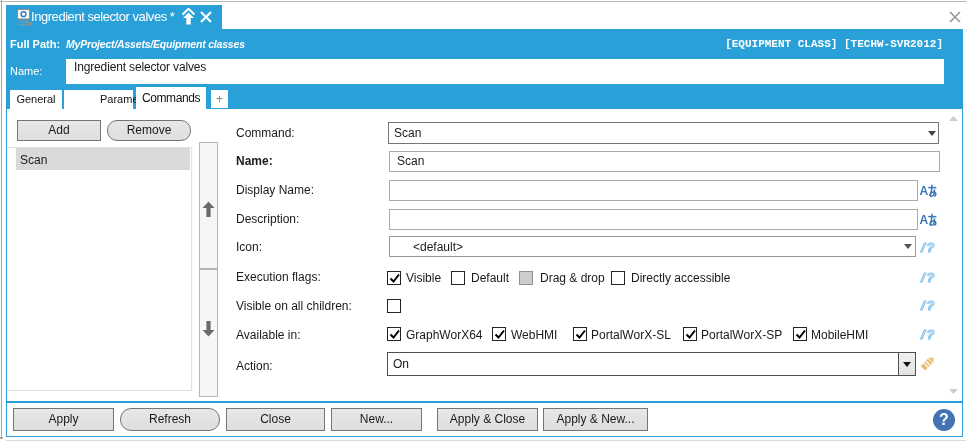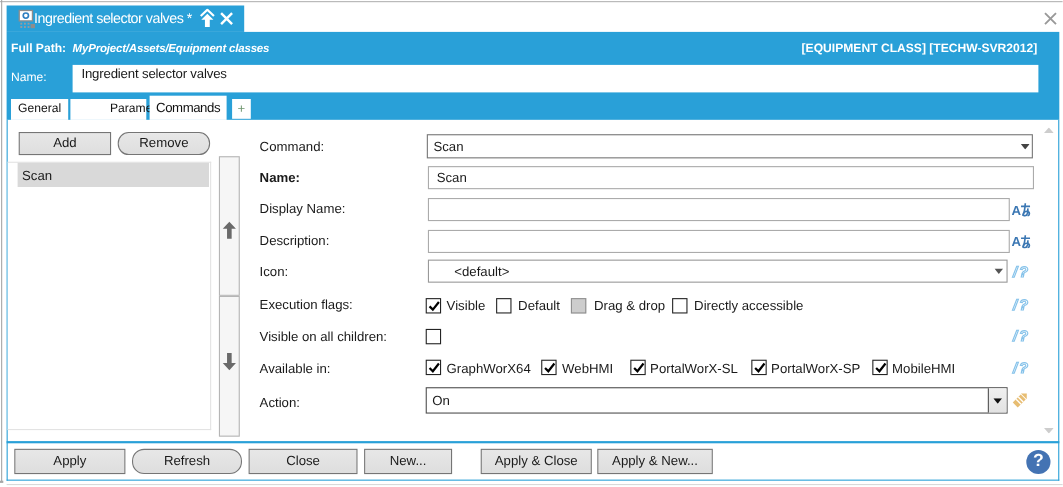--- a/index.html
+++ b/index.html
@@ -48,21 +48,21 @@
   <path d="M1.5 6.5 L7.5 0.8 L13.5 6.5" fill="none" stroke="#fff" stroke-width="2"></path>
   <path d="M7.5 4.5 L13 10 L9.7 10 L9.7 16.5 L5.3 16.5 L5.3 10 L2 10 Z" fill="#fff"></path>
 </svg>
 <svg class="abs" style="left:200px;top:11px;" width="12" height="12" viewBox="0 0 12 12">
   <path d="M1 1 L11 11 M11 1 L1 11" stroke="#fff" stroke-width="2.2"></path>
 </svg>
 
 <div class="abs blue" style="left:6px;top:29px;width:957px;height:80px;"></div>
 <div class="abs" style="left:10px;top:38px;font-size:11px;color:#fff;font-weight:bold;white-space:nowrap;">Full Path:</div>
 <div class="abs" style="left:66px;top:38px;font-size:10.5px;letter-spacing:-0.2px;color:#fff;font-weight:bold;font-style:italic;white-space:nowrap;">MyProject/Assets/Equipment classes</div>
-<div class="abs" style="left:943px;top:38px;transform:translateX(-100%);font-size:11px;color:#fff;font-weight:bold;white-space:nowrap;">[EQUIPMENT CLASS] [TECHW-SVR2012]</div>
+<div class="abs" style="left:943px;top:38px;transform:translateX(-100%);font-size:11px;color:#fff;font-weight:bold;white-space:nowrap;font-family:Liberation Mono, monospace;">[EQUIPMENT CLASS] [TECHW-SVR2012]</div>
 <div class="abs" style="left:10px;top:65px;font-size:11px;color:#fff;">Name:</div>
 <div class="abs" style="left:66px;top:59px;width:878px;height:25px;background:#fff;"></div>
 <div class="abs" style="left:74px;top:60px;font-size:12px;letter-spacing:-0.15px;color:#1a1a1a;">Ingredient selector valves</div>
 
 <div class="abs" style="left:10px;top:90px;width:52px;height:19px;background:#fff;"></div>
 <div class="abs" style="left:10px;top:90px;width:52px;text-align:center;font-size:11px;color:#111;padding-top:3px;">General</div>
 <div class="abs" style="left:64px;top:90px;width:69px;height:19px;background:#fff;"></div>
 <div class="abs" style="left:64px;top:90px;width:69px;text-align:center;font-size:11px;color:#111;padding-top:3px;padding-left:36px;">Parameters</div>
 <div class="abs" style="left:136px;top:87px;width:70px;height:22px;background:#fff;"></div>
 <div class="abs" style="left:136px;top:87px;width:70px;text-align:center;font-size:12px;color:#111;padding-top:4px;letter-spacing:-0.4px;">Commands</div>
@@ -201,16 +201,16 @@
     <path d="M4.5 0 L9 5 L0 5 Z" fill="#cdcdcd"></path>
   </svg>
 <svg class="abs" style="left:949px;top:389px;" width="9" height="5" viewBox="0 0 9 5">
     <path d="M4.5 5 L9 0 L0 0 Z" fill="#cdcdcd"></path>
   </svg>
 
 <div class="abs" style="left:6px;top:401px;width:957px;height:1.5px;background:#29a0d8;"></div>
 <div class="btn" style="left:13px;top:408px;width:101px;">Apply</div>
 <div class="btn" style="left:120px;top:408px;width:100px;border-radius:11px;">Refresh</div>
 <div class="btn" style="left:226px;top:408px;width:99px;">Close</div>
-<div class="btn" style="left:331px;top:408px;width:80px;">New...</div>
+<div class="btn" style="left:331px;top:408px;width:91px;">New...</div>
 <div class="btn" style="left:437px;top:408px;width:101px;">Apply &amp; Close</div>
 <div class="btn" style="left:543px;top:408px;width:105px;">Apply &amp; New...</div>
 <div class="abs" style="left:933px;top:409px;width:22px;height:22px;border-radius:50%;background:#4473b3;color:#fff;font-size:16px;font-weight:bold;text-align:center;line-height:22px;">?</div>
 
 </body></html>

